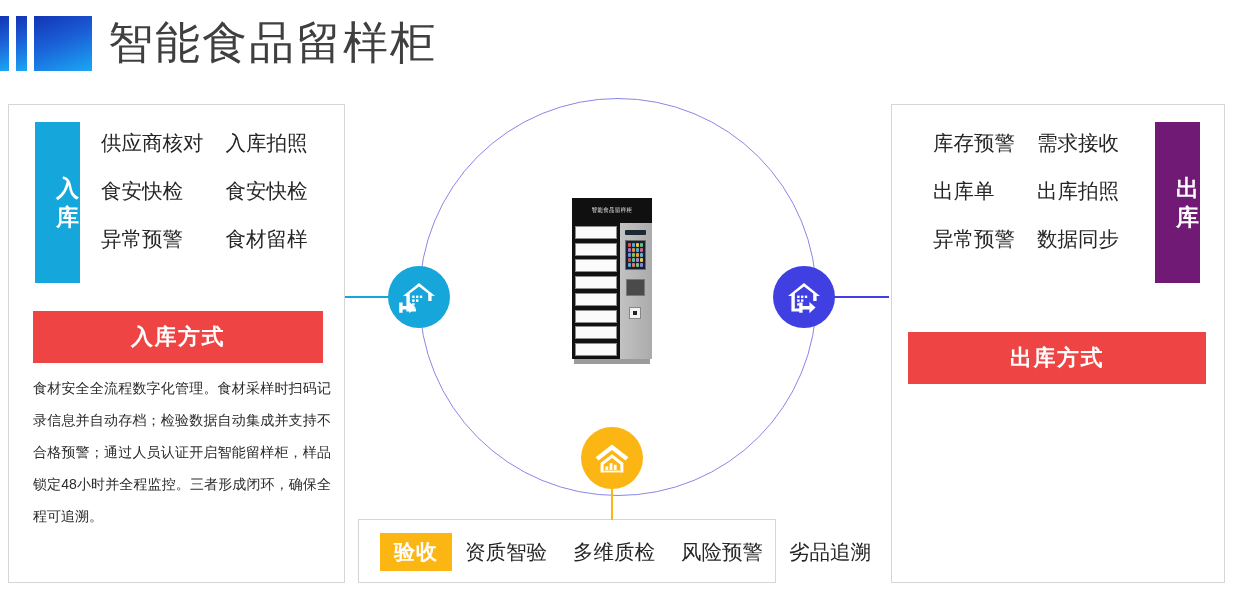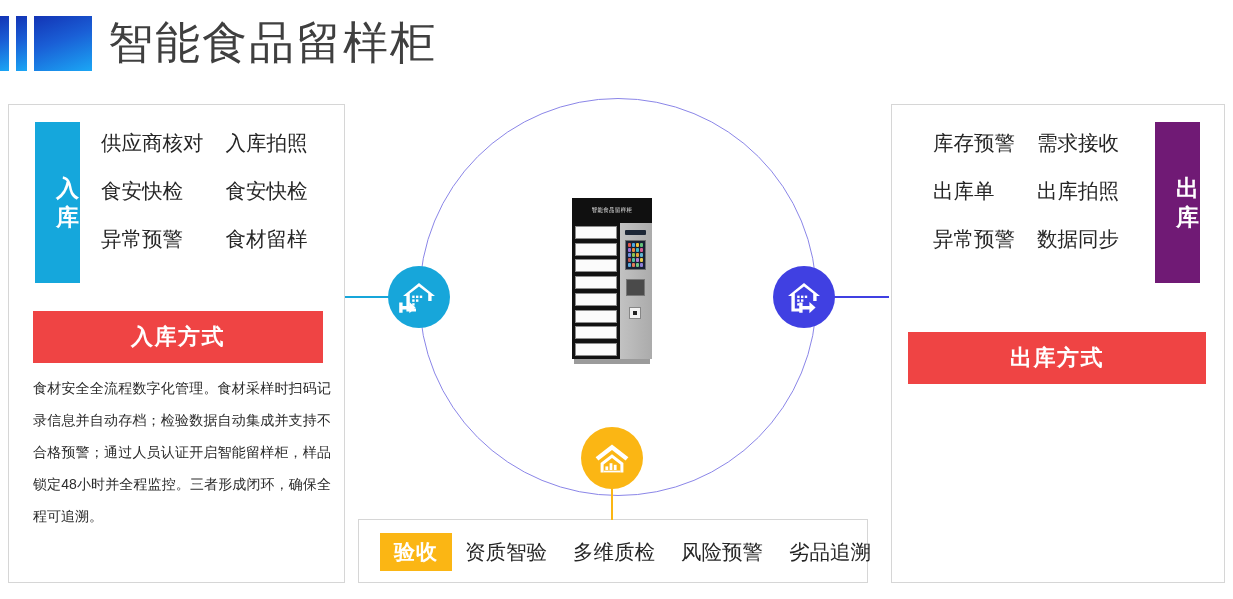--- a/index.html
+++ b/index.html
@@ -50,21 +50,21 @@
 
   
   .panel {
     position: absolute;
     box-sizing: border-box;
     border: 1px solid #d6d6d6;
     background: #fff;
   }
   .panel-left  { left: 8px;   top: 104px; width: 337px; height: 479px; }
   .panel-right { left: 891px; top: 104px; width: 334px; height: 479px; }
-  .panel-bottom{ left: 358px; top: 519px; width: 510px; height: 64px; }
+  .panel-bottom{ left: 358px; top: 519px; width: 418px; height: 64px; }
   .side-badge {
     position: absolute;
     width: 45px;
     height: 161px;
     color: #fff;
     font-size: 23px;
     font-weight: bold;
     line-height: 29px;
     letter-spacing: 1px;
     display: flex;

